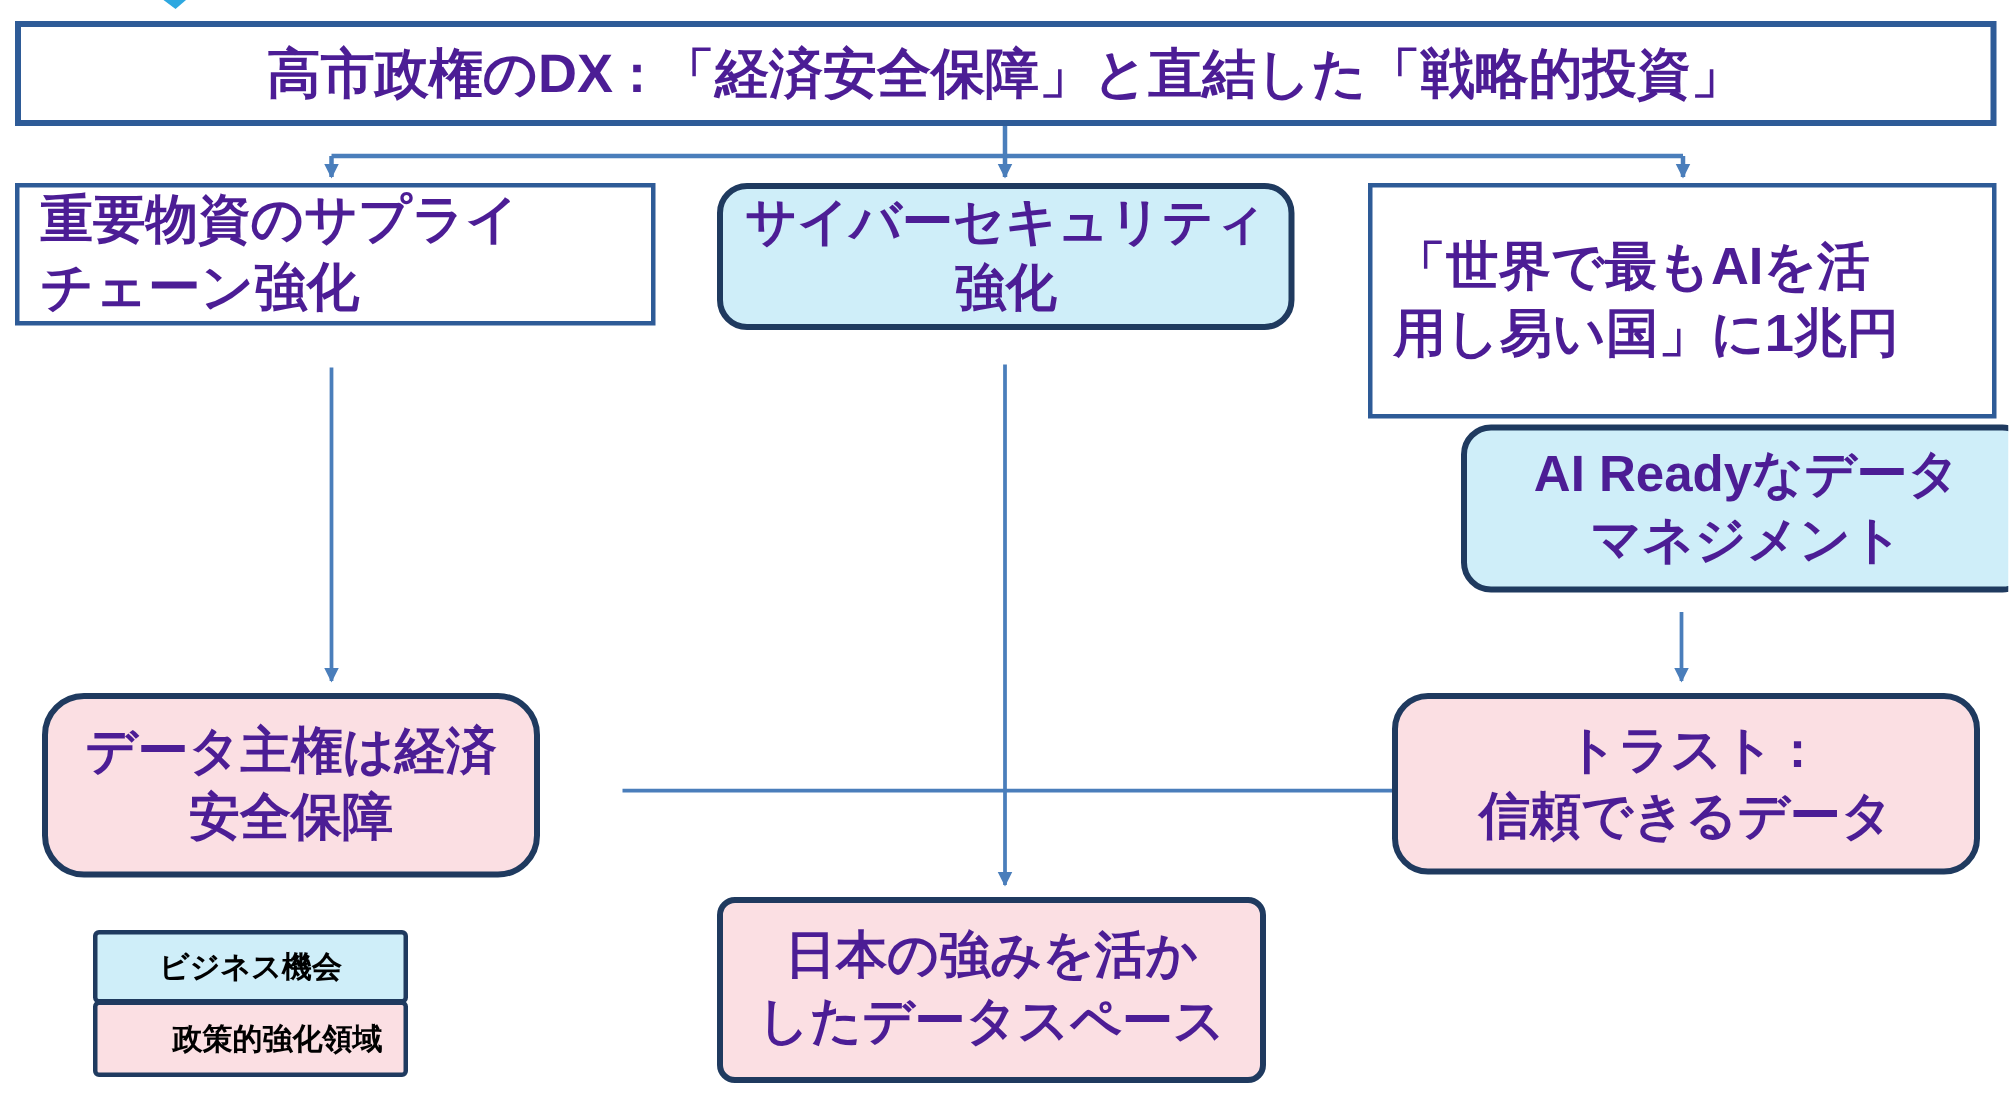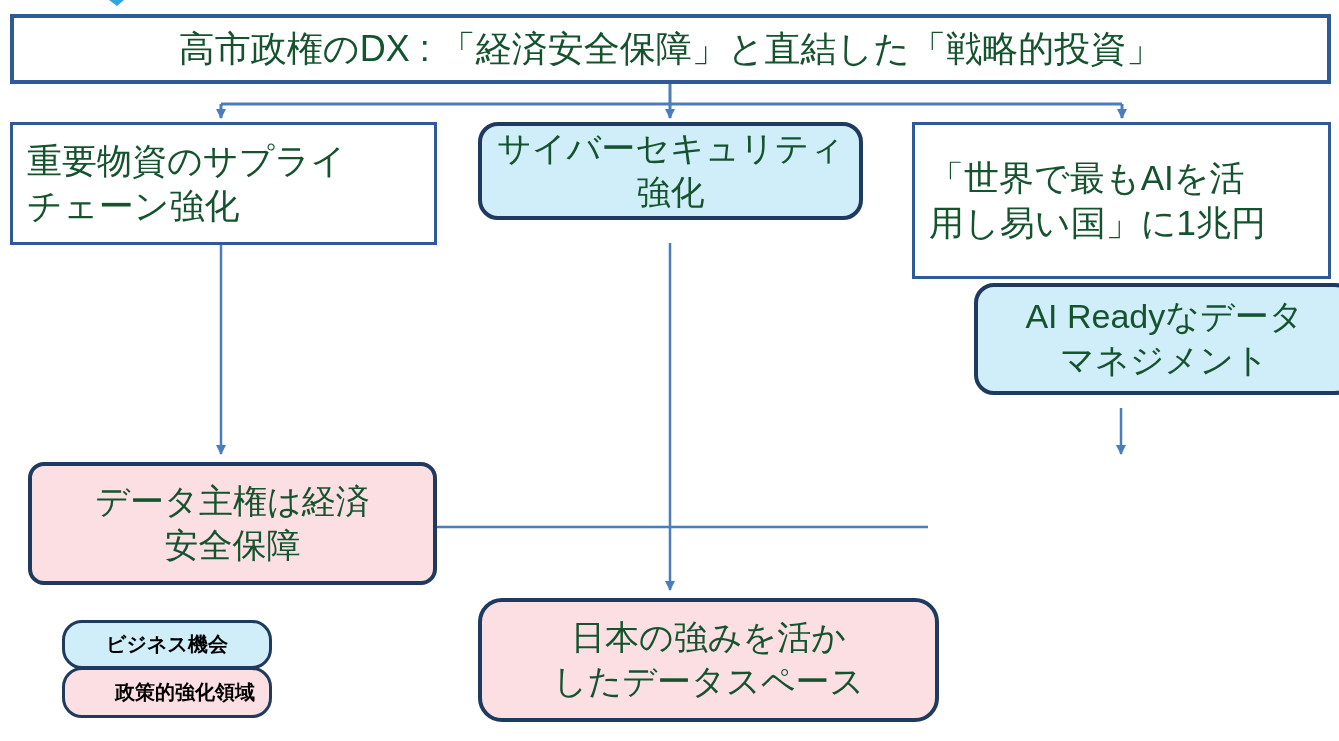--- a/index.html
+++ b/index.html
@@ -8,46 +8,46 @@
     width:1339px;height:741px;
     background:#ffffff;
     font-family:"Liberation Sans","DejaVu Sans",sans-serif;
     overflow:hidden;
   }
   .connectors{position:absolute;left:0;top:0;width:1339px;height:741px;pointer-events:none;}
   .box{
     position:absolute;
     box-sizing:border-box;
     display:flex;align-items:center;justify-content:center;
-    font-weight:normal;color:#14532d;
+    font-weight:bold;color:#4c1d95;
     white-space:pre-line;text-align:center;
     line-height:1.28;
   }
   .title-box{
     left:10px;top:14px;width:1321px;height:70px;
     border:4px solid #2e5b97;background:#ffffff;
     font-size:36px;
   }
   .rect-box{border:3px solid #2e5b97;background:#ffffff;font-size:35px;}
   .round-box{border:4px solid #1f3a5f;border-radius:20px;font-size:34px;}
   .fill-business{background:#cfeef9;}
   .fill-policy{background:#fbdfe3;}
   .left-text{justify-content:flex-start;text-align:left;padding-left:14px;}
-  .node-supply{left:10px;top:122px;width:427px;height:123px;}
+  .node-supply{left:10px;top:122px;width:427px;height:95px;}
   .node-cyber{left:478px;top:122px;width:385px;height:98px;}
   .node-ai-country{left:912px;top:122px;width:419px;height:157px;}
   .node-ai-ready{left:974px;top:283px;width:381px;height:112px;}
-  .node-sovereignty{left:28px;top:462px;width:409px;height:123px;border-radius:16px;}
+  .node-sovereignty{left:28px;top:462px;width:332px;height:123px;border-radius:28px;}
   .node-trust{left:928px;top:462px;width:392px;height:121px;border-radius:24px;}
-  .node-dataspace{left:478px;top:598px;width:461px;height:124px;border-radius:24px;}
+  .node-dataspace{left:478px;top:598px;width:366px;height:124px;border-radius:12px;}
   .legend-box{
     position:absolute;box-sizing:border-box;
     display:flex;align-items:center;justify-content:center;
     font-weight:bold;color:#000;font-size:20px;
-    border:3px solid #1f3a5f;border-radius:20px;
+    border:3px solid #1f3a5f;border-radius:4px;
   }
   .legend-business{left:62px;top:620px;width:210px;height:49px;}
   .legend-policy{left:62px;top:667px;width:210px;height:51px;padding-left:36px;}
 </style>
 </head>
 <body>
 
 <div class="canvas">
 
   <svg class="connectors" viewBox="0 0 1339 741" xmlns="http://www.w3.org/2000/svg">
@@ -85,20 +85,22 @@
 
   <div class="box rect-box left-text node-ai-country">「世界で最もAIを活
 用し易い国」に1兆円</div>
 
   <div class="box round-box fill-business node-ai-ready">AI Readyなデータ
 マネジメント</div>
 
   <div class="box round-box fill-policy node-sovereignty">データ主権は経済
 安全保障</div>
 
+  <div class="box round-box fill-policy node-trust">トラスト :
+信頼できるデータ</div>
 
   <div class="box round-box fill-policy node-dataspace">日本の強みを活か
 したデータスペース</div>
 
   <div class="legend-box fill-business legend-business">ビジネス機会</div>
 
   <div class="legend-box fill-policy legend-policy">政策的強化領域</div>
 
 </div>
 

